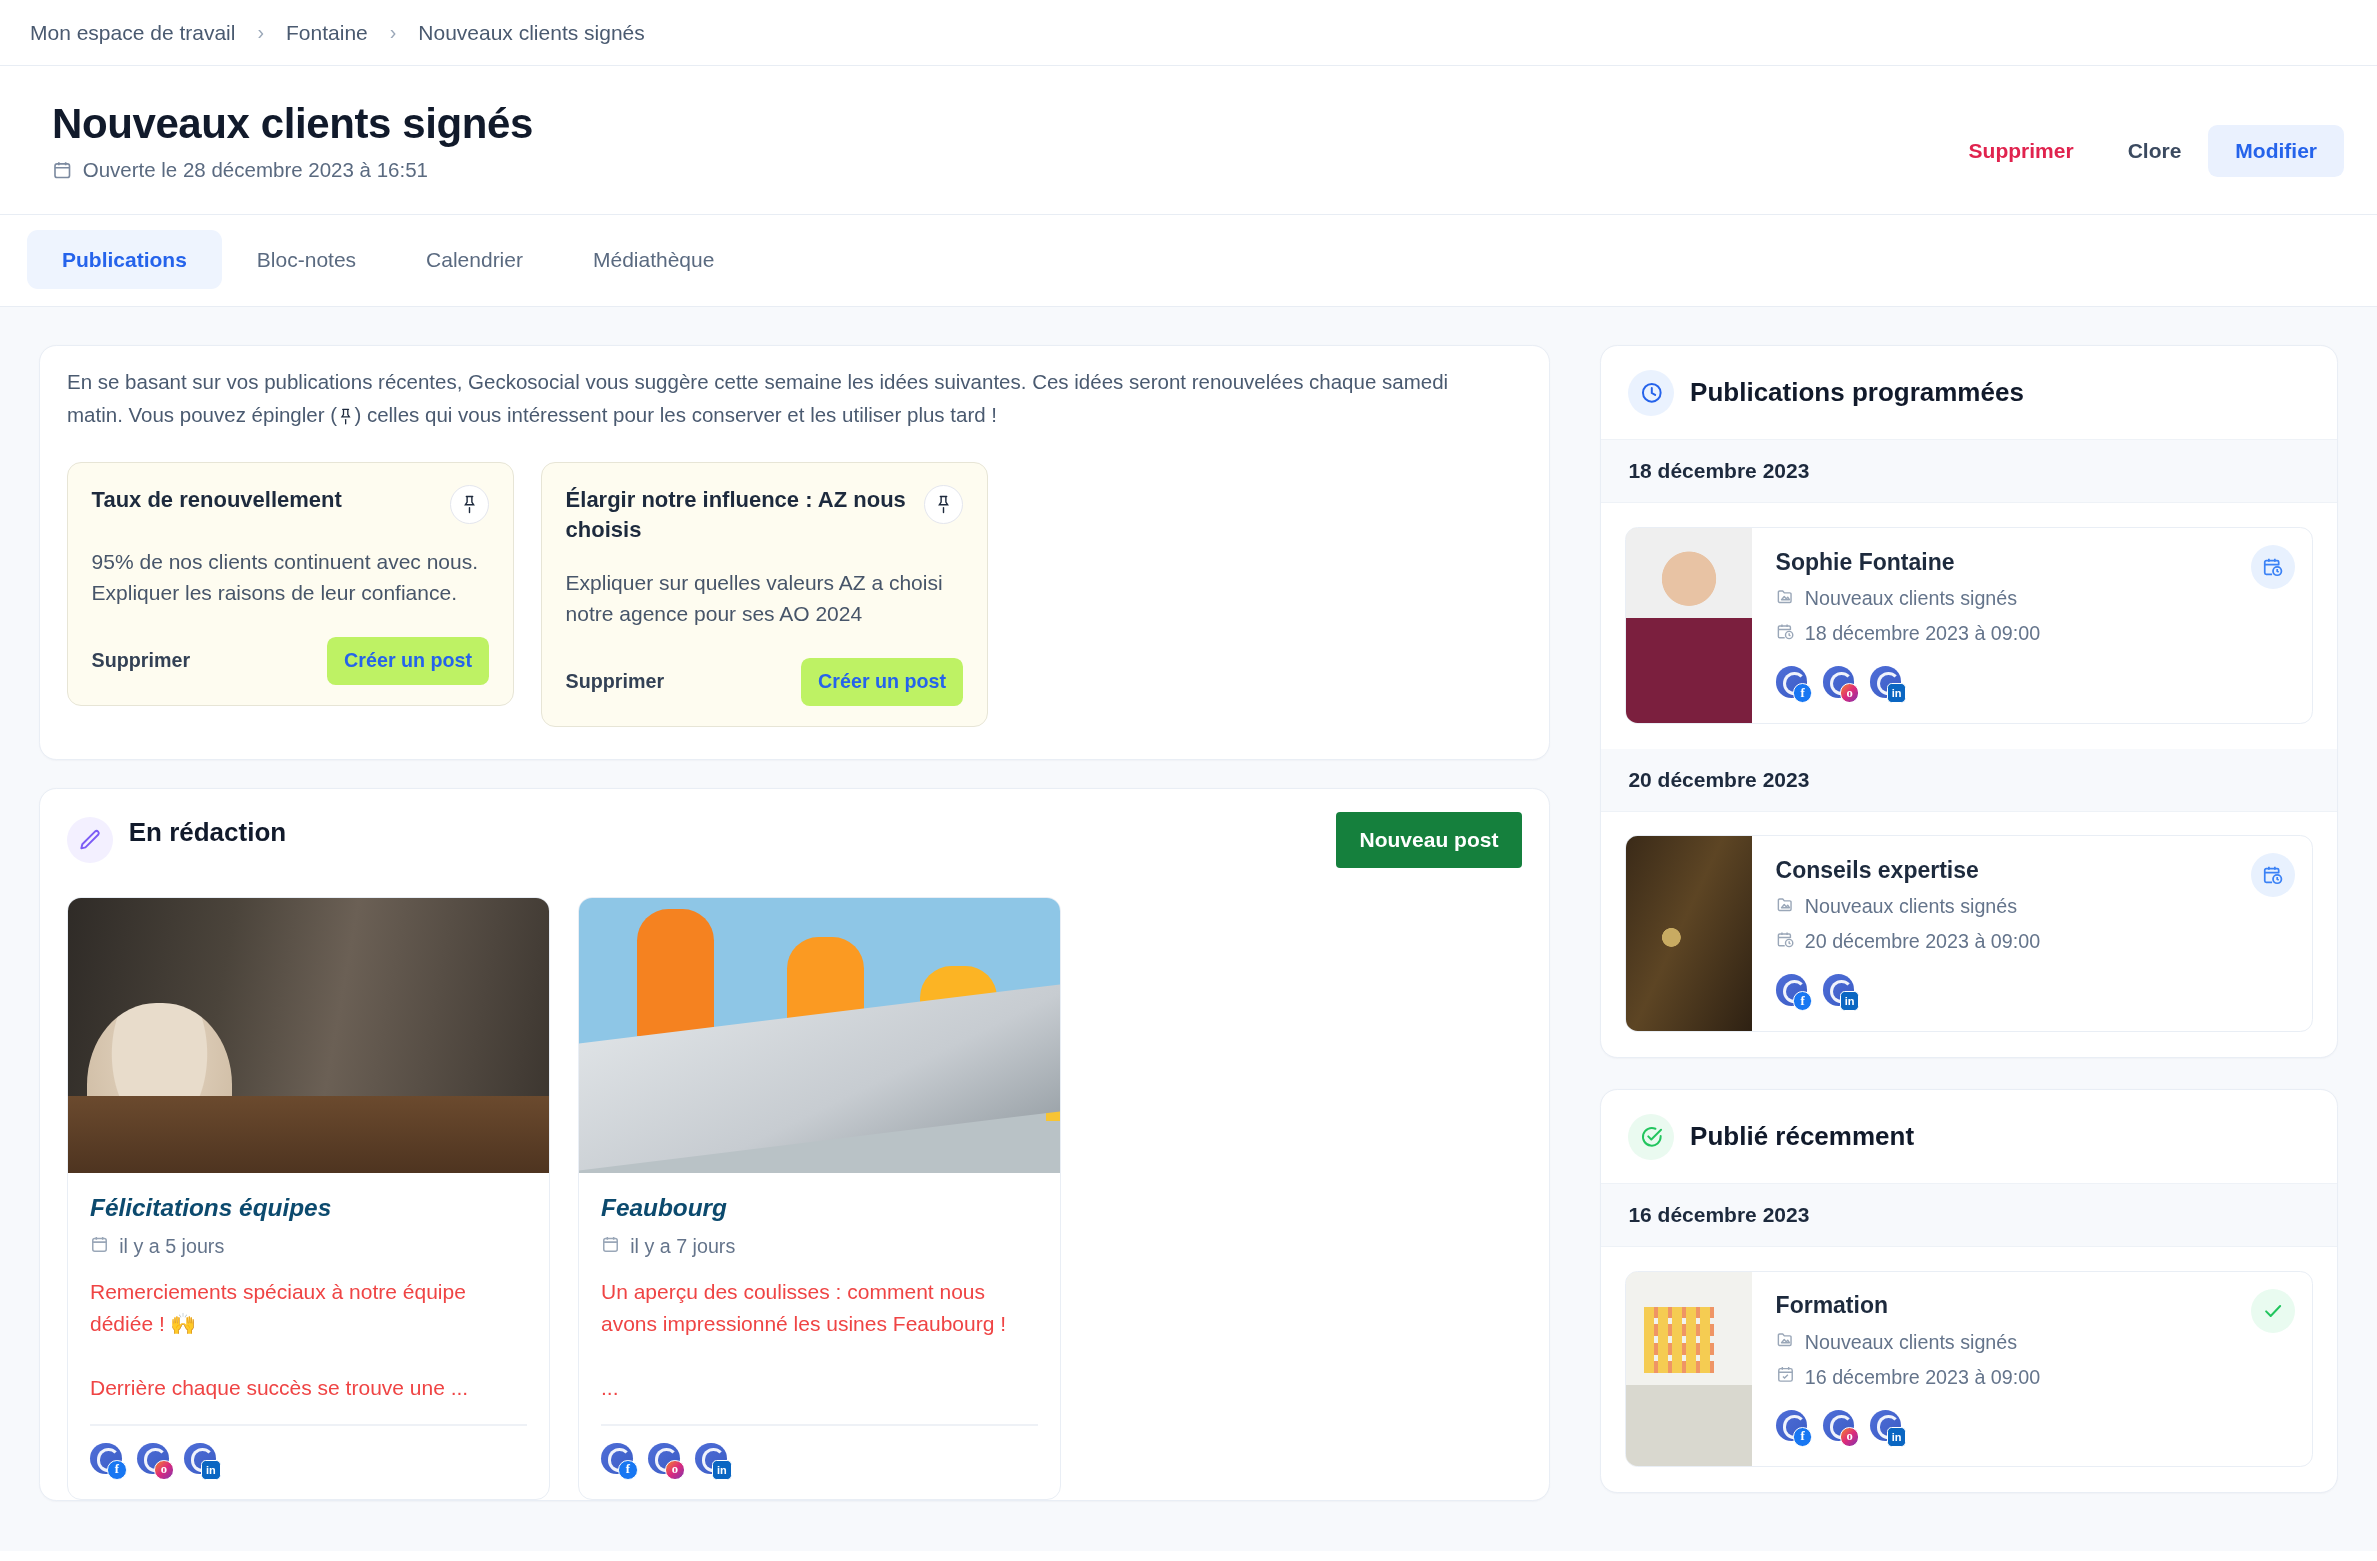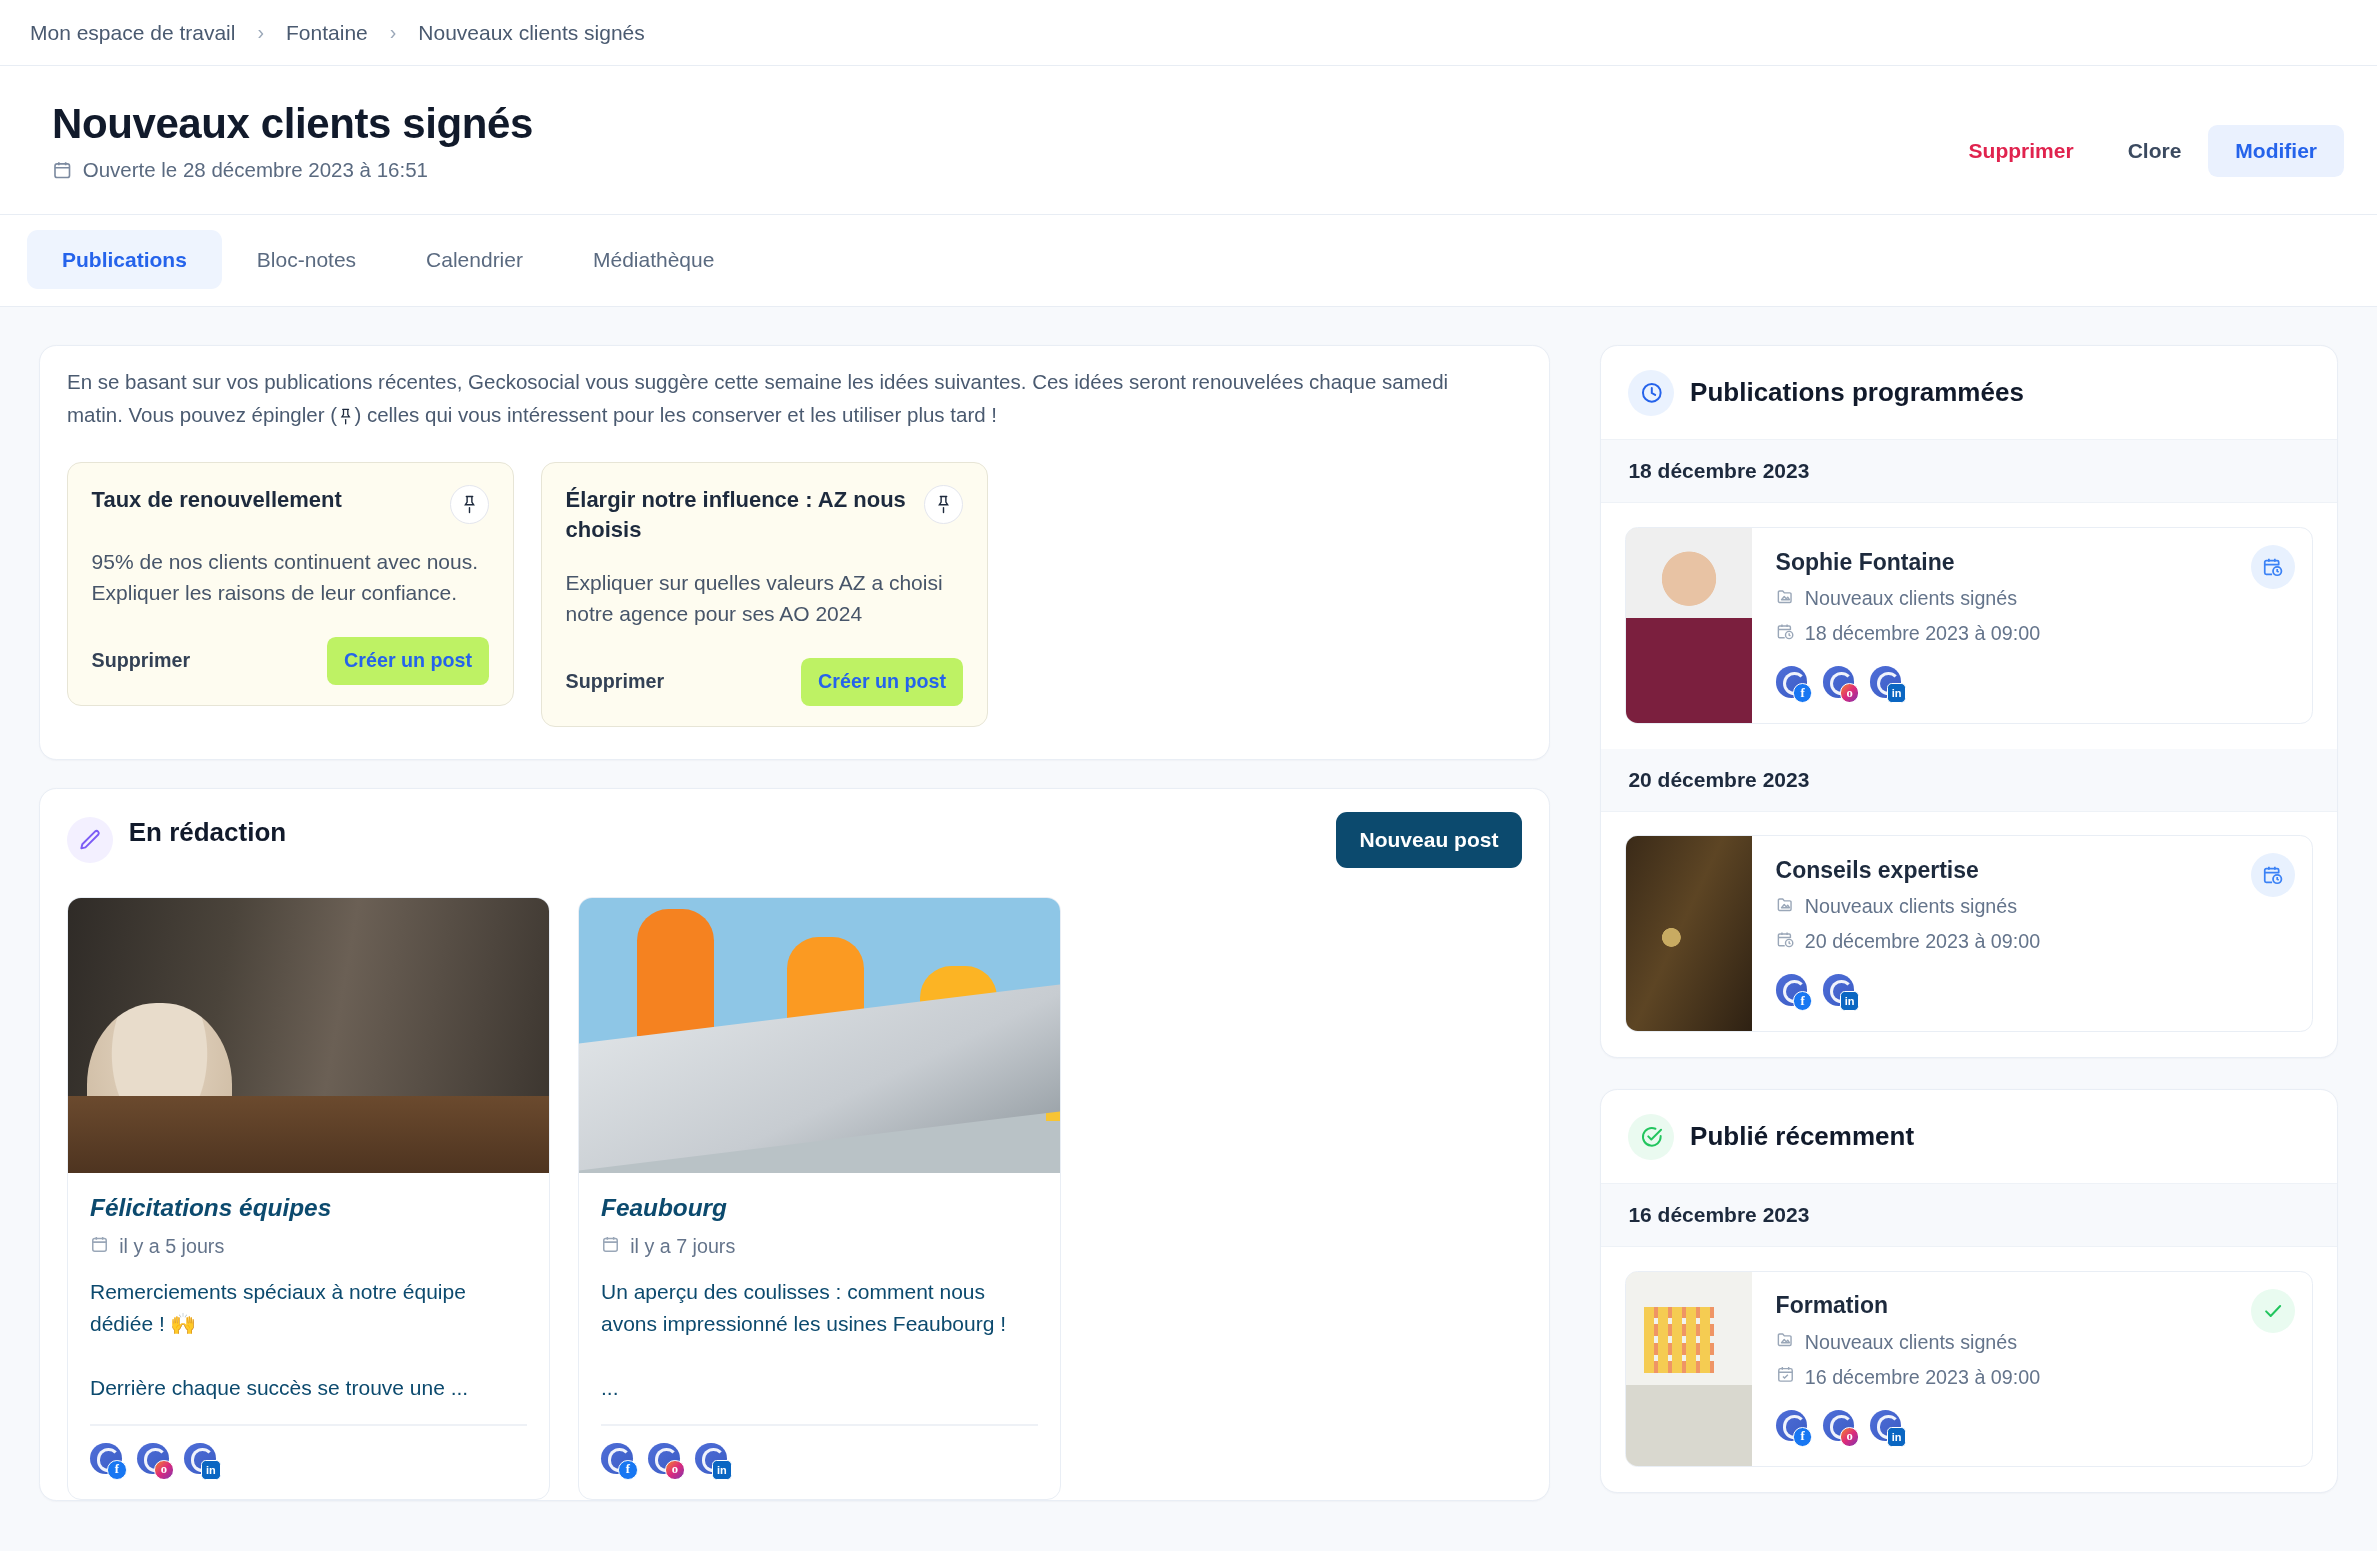--- a/index.html
+++ b/index.html
@@ -209,21 +209,21 @@
     font-size: 19.7px; font-weight: bold; color: #2563eb;
     background: #bef264; border: none; border-radius: 8.7px;
     padding: 12.6px 17.3px; cursor: pointer; font-family: inherit;
     white-space: nowrap;
   }
 
   
   .redaction-card { margin-top: 28px; }
   .btn-primary {
     font-size: 21px; font-weight: bold; color: #ffffff;
-    background: #0c4a6e; border: none; border-radius: 11px;
+    background: #15803d; border: none; border-radius: 4px;
     padding: 15.7px 23.6px; cursor: pointer; font-family: inherit;
     white-space: nowrap;
     text-align: center;
   }
   .posts-row {
     display: flex; gap: 28px; padding: 25px 27px 0 27px;
   }
   .post-card {
     width: 483px;
     border: 1.6px solid #e9eef5;
@@ -232,21 +232,21 @@
     background: #fff;
   }
   .post-img { width: 100%; height: 275px; display: block; }
   .post-inner { padding: 20.5px 22px 0 22px; }
   .post-title { font-size: 24.4px; font-weight: bold; color: #0c4a6e; font-style: italic; }
   .post-meta {
     display: flex; align-items: center; gap: 10.2px;
     font-size: 19.7px; color: #64748b; margin-top: 12.6px;
   }
   .post-text {
-    font-size: 21px; color: #0c4a6e; line-height: 1.52; margin-top: 17.3px;
+    font-size: 21px; color: #ef4444; line-height: 1.52; margin-top: 17.3px;
     white-space: pre-line;
   }
   .post-divider { height: 1.6px; background: #eef1f6; margin: 20.5px 0 0 0; }
   .post-socials { display: flex; gap: 11px; padding: 17.3px 0 20.5px 0; }
 
   
   .side-panel + .side-panel { margin-top: 31.5px; }
   .panel-head {
     display: flex; align-items: center; gap: 15.7px;
     padding: 23.6px 27px 23.6px 27px;

